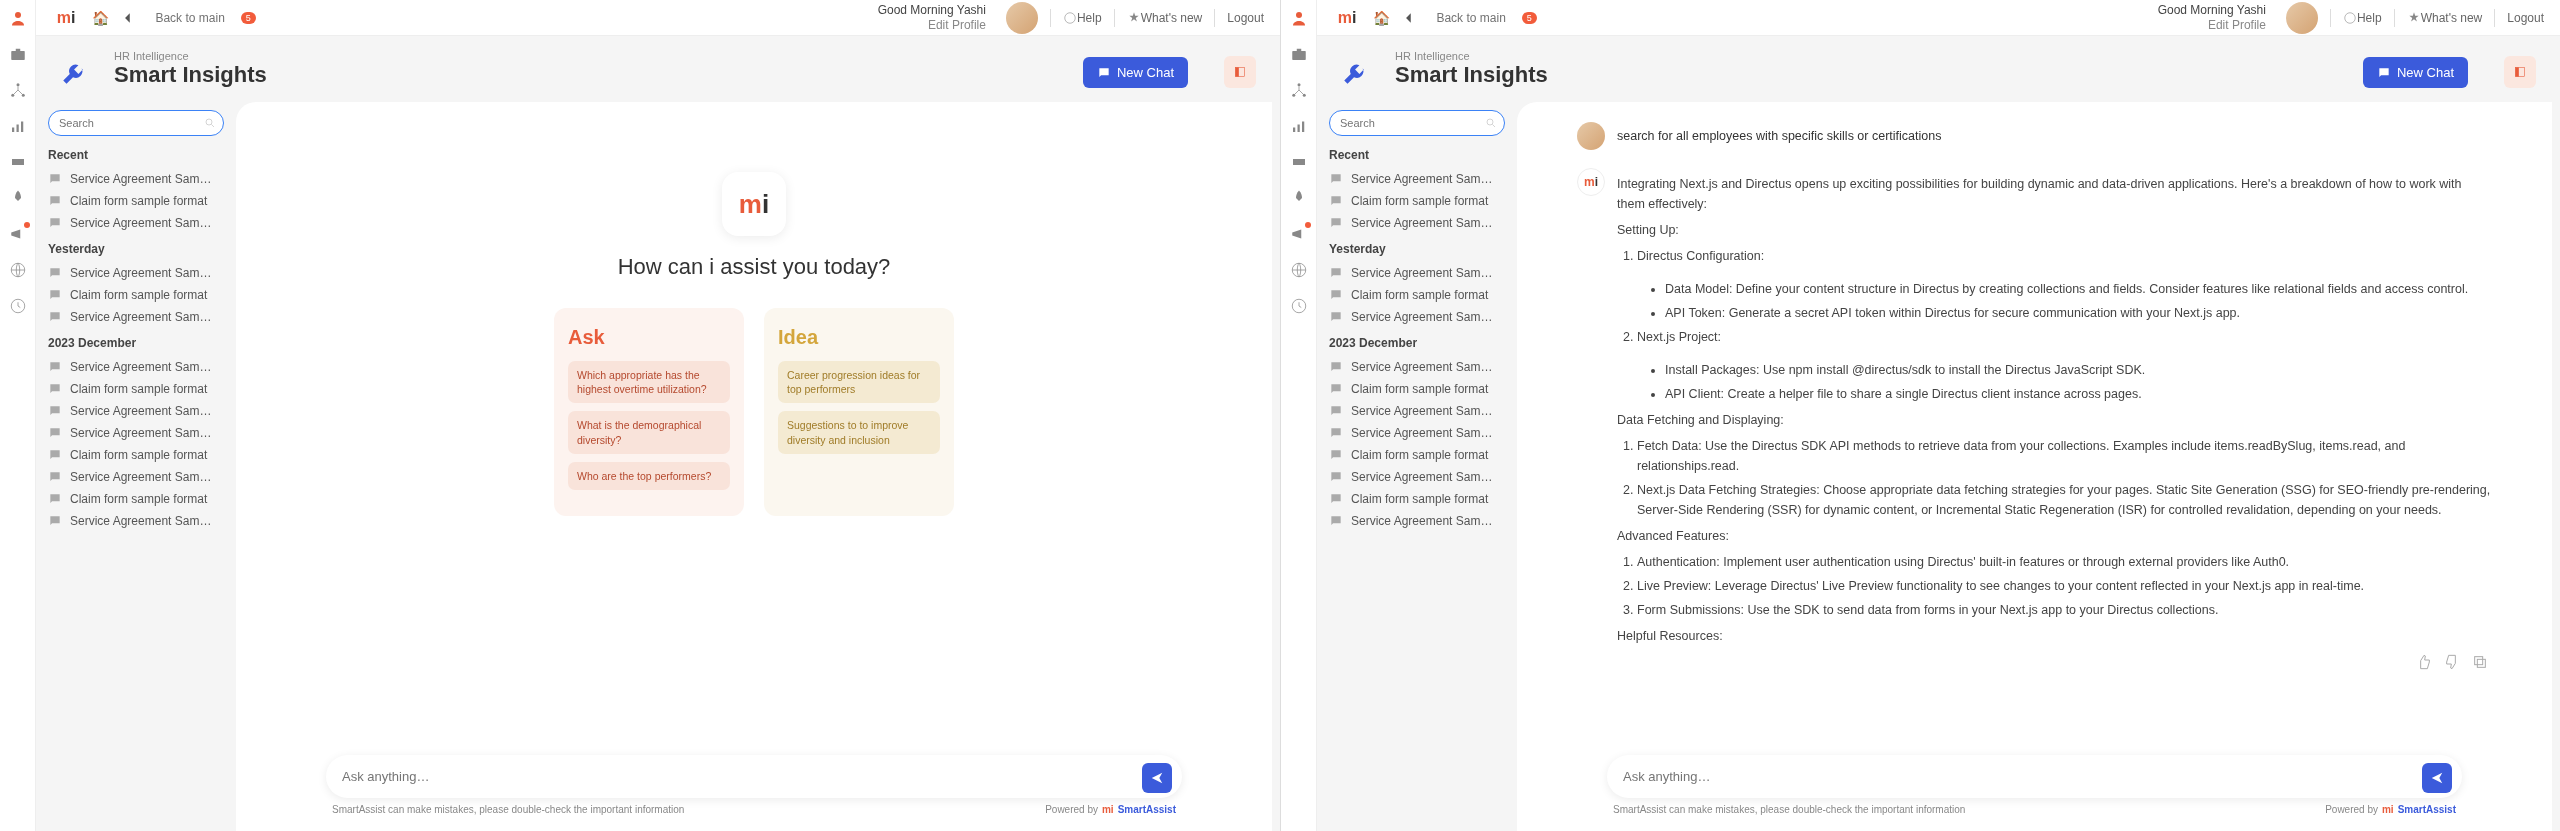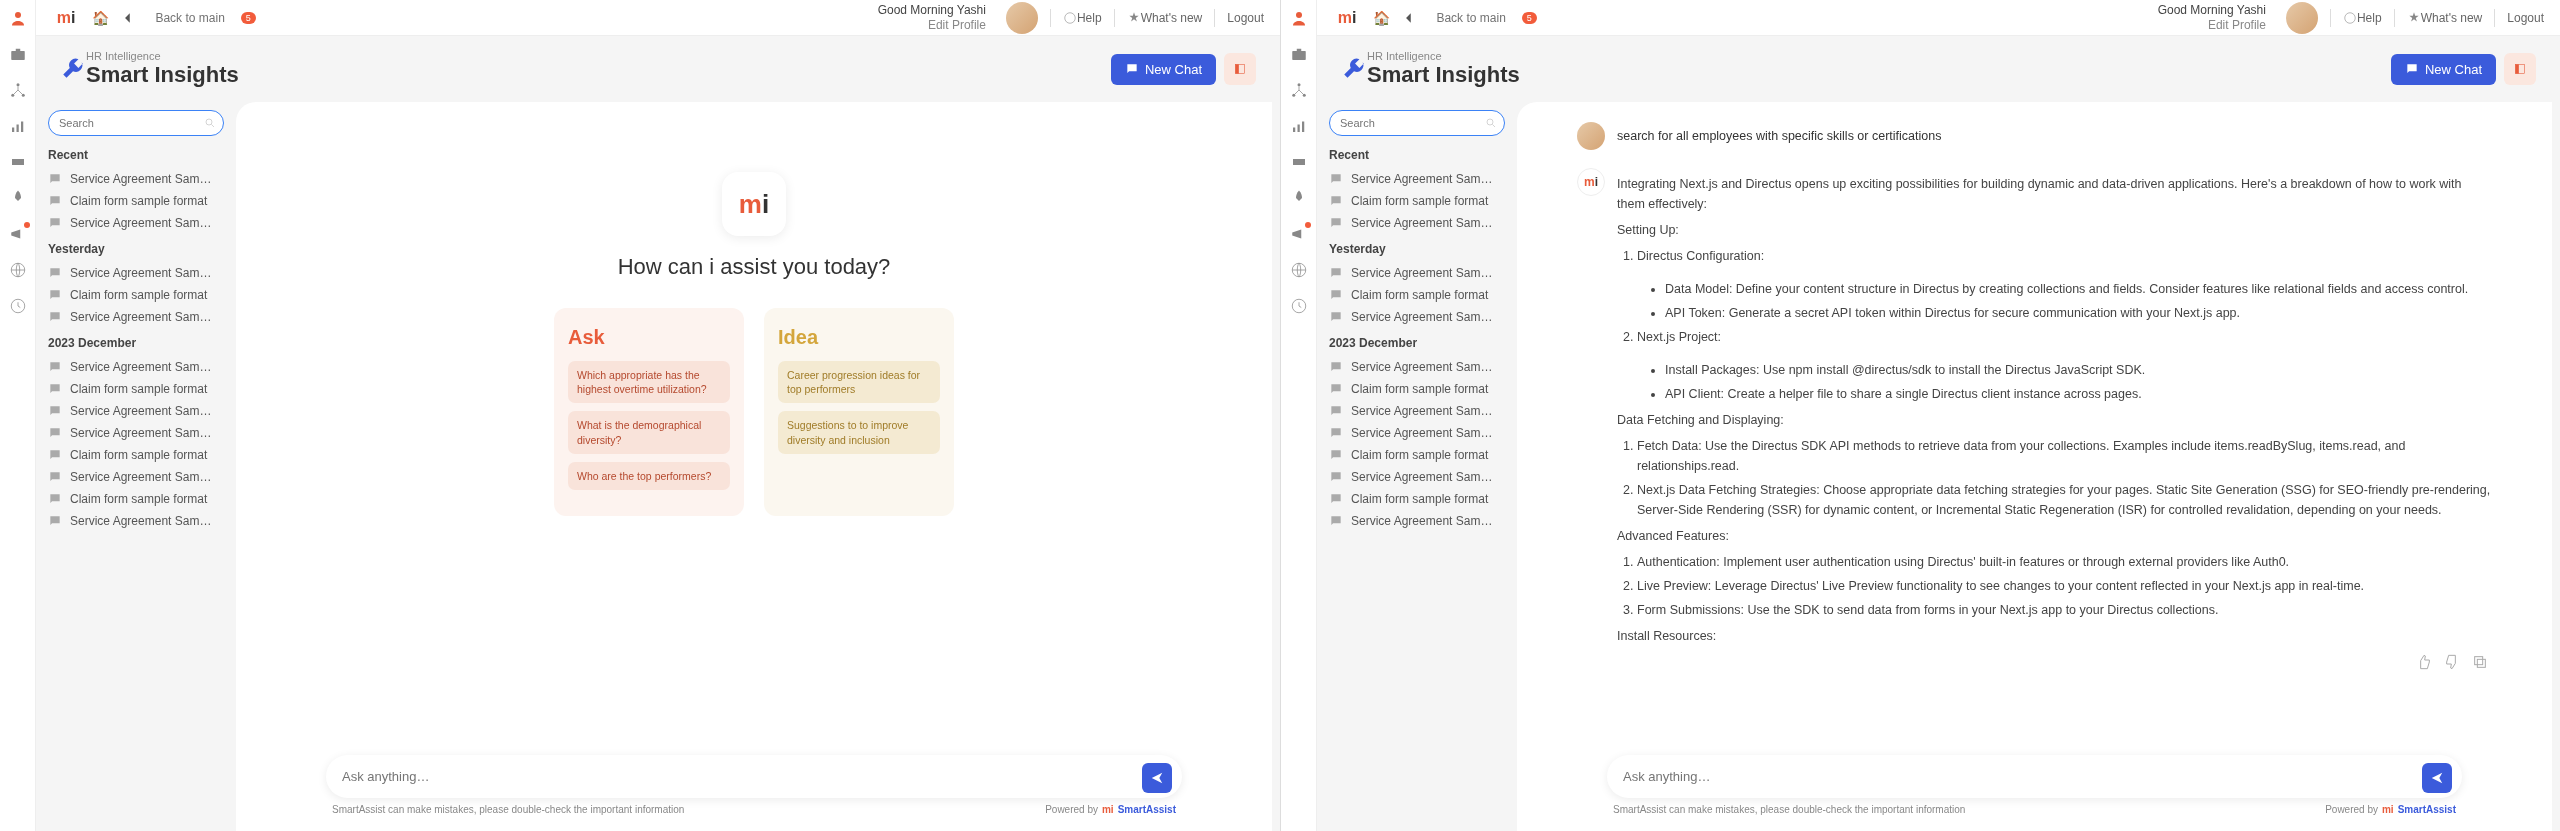--- a/index.html
+++ b/index.html
@@ -19,21 +19,21 @@
 .back{display:flex;align-items:center;gap:20px;font-size:12px;color:#737373;cursor:pointer}
 .back svg{width:14px;height:14px;fill:#555}
 .badge-count{background:#f25c3b;color:#fff;font-size:9px;border-radius:8px;padding:1px 5px;margin-left:4px}
 .spacer{flex:1}
 .greeting{text-align:right;font-size:12px;color:#444;line-height:1.2}
 .greeting .sub{font-size:12px;color:#888}
 .avatar{width:32px;height:32px;border-radius:50%;background:linear-gradient(135deg,#e6c9a8,#d4a373);margin-left:8px}
 .toplink{font-size:12px;color:#666;display:flex;align-items:center;cursor:pointer}
 .toplink svg{width:14px;height:14px;fill:#888}
 .divider{width:1px;height:18px;background:#ddd}
-.header{display:flex;align-items:center;padding:14px 24px;gap:0}
+.header{display:flex;align-items:flex-end;padding:14px 24px;gap:28px}
 .header .tool-icon{width:26px;height:26px}
 .header .tool-icon svg{width:26px;height:26px;fill:#3b5bdb}
 .header .titles .sup{font-size:11px;color:#888}
 .header .titles h1{font-size:22px;color:#333;font-weight:600}
 .header .newchat{margin-left:auto;background:#3b5bdb;color:#fff;font-size:13px;padding:8px 14px;border-radius:6px;display:flex;align-items:center;gap:6px;cursor:pointer}
 .header .newchat svg{width:14px;height:14px;fill:#fff}
 .header .drawer-icon{width:32px;height:32px;background:#fbe7df;border-radius:6px;display:flex;align-items:center;justify-content:center;margin-left:8px;cursor:pointer}
 .header .drawer-icon svg{width:14px;height:14px;fill:#e85c3b}
 .body{flex:1;display:flex;overflow:hidden}
 .sidepanel{width:200px;padding:8px 12px 0 12px;overflow-y:auto}
@@ -604,21 +604,21 @@
                 <ol>
                   <li>Fetch Data: Use the Directus SDK API methods to retrieve data from your collections. Examples include items.readBySlug, items.read, and relationships.read.</li>
                   <li>Next.js Data Fetching Strategies: Choose appropriate data fetching strategies for your pages. Static Site Generation (SSG) for SEO-friendly pre-rendering, Server-Side Rendering (SSR) for dynamic content, or Incremental Static Regeneration (ISR) for controlled revalidation, depending on your needs.</li>
                 </ol>
                 <p>Advanced Features:</p>
                 <ol>
                   <li>Authentication: Implement user authentication using Directus' built-in features or through external providers like Auth0.</li>
                   <li>Live Preview: Leverage Directus' Live Preview functionality to see changes to your content reflected in your Next.js app in real-time.</li>
                   <li>Form Submissions: Use the SDK to send data from forms in your Next.js app to your Directus collections.</li>
                 </ol>
-                <p>Install Resources:</p>
+                <p>Helpful Resources:</p>
                 <div class="feedback">
                   <svg viewBox="0 0 24 24">
                     <path d="M7 22V10l5-8 2 1-1 6h7v3l-3 10H7z"></path>
                   </svg>
                   <svg viewBox="0 0 24 24">
                     <path d="M17 2v12l-5 8-2-1 1-6H4v-3l3-10h10z"></path>
                   </svg>
                   <svg viewBox="0 0 24 24">
                     <rect x="8" y="8" width="12" height="12"></rect>
                     <rect x="4" y="4" width="12" height="12"></rect>

